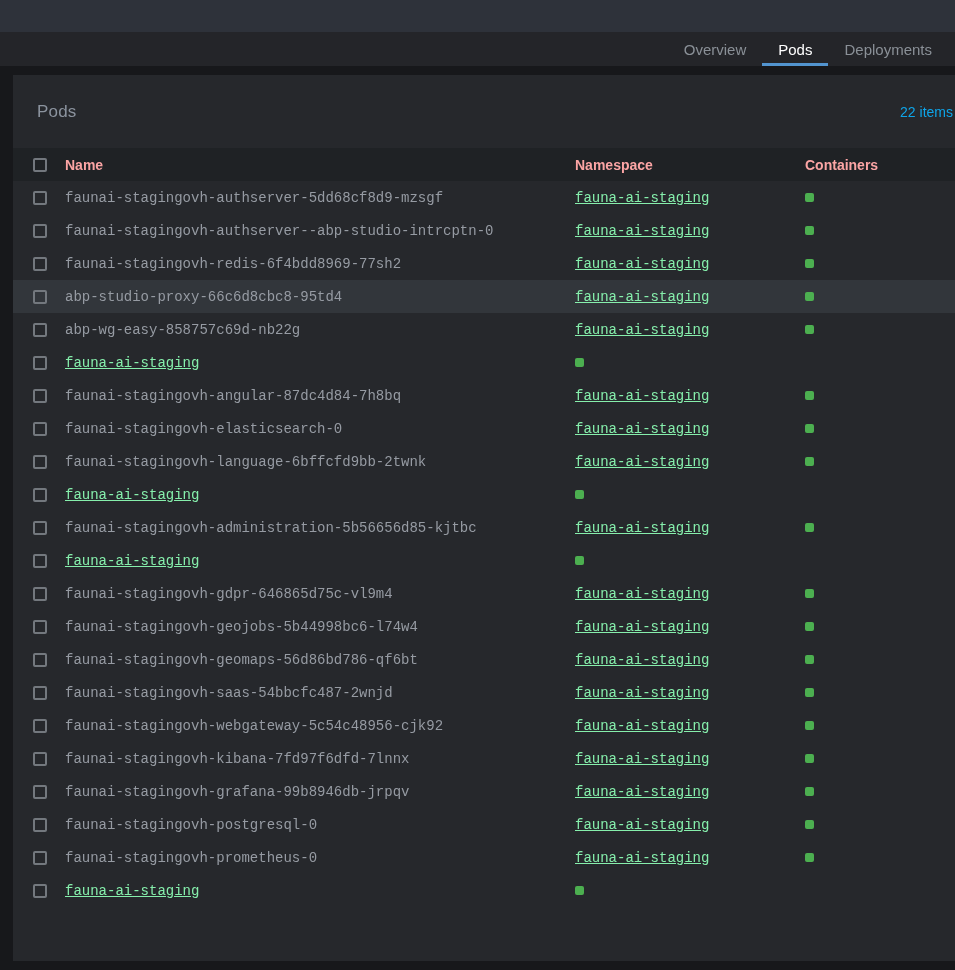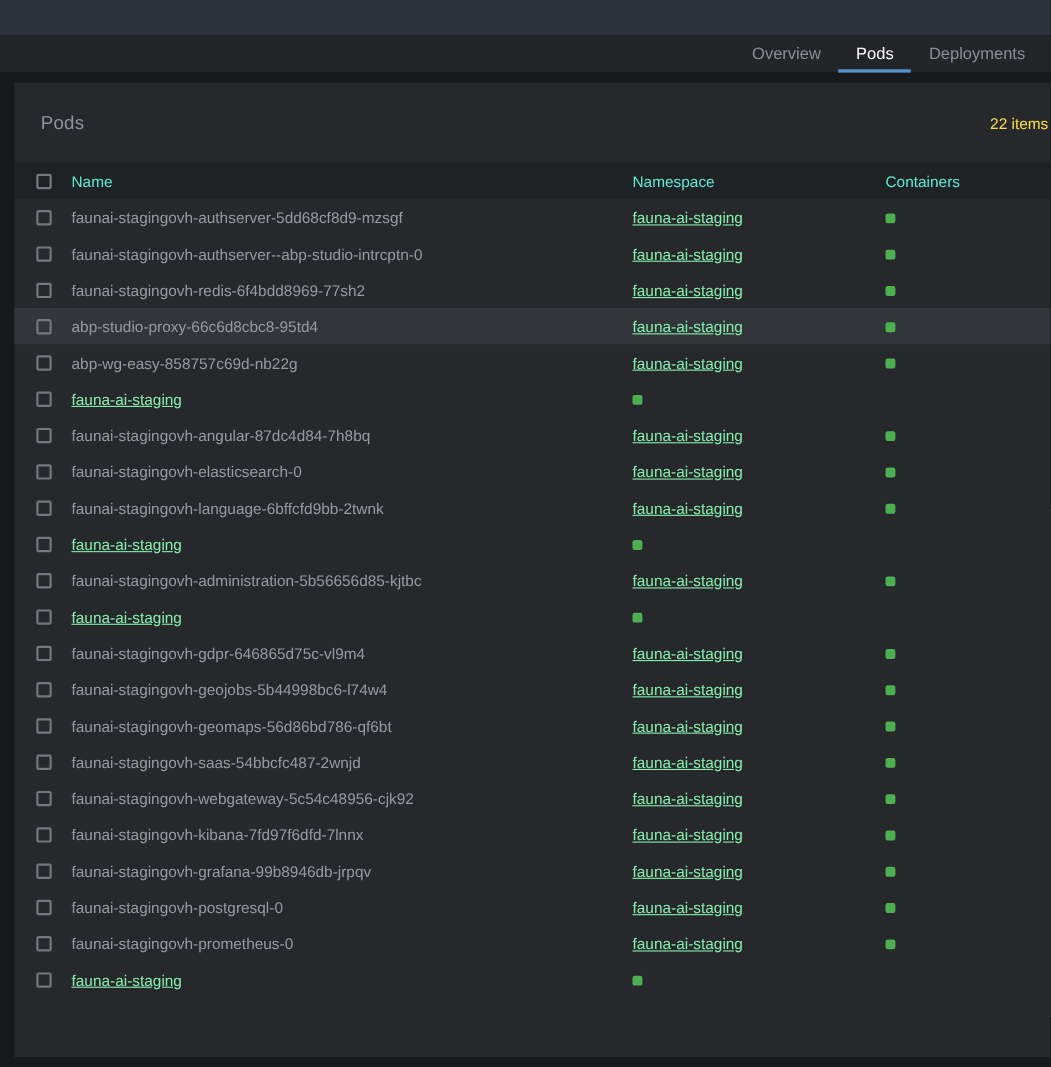--- a/index.html
+++ b/index.html
@@ -33,37 +33,37 @@
   
   .content { flex: 1 1 auto; background: #17181b; padding: 9px 0 0 13px; }
   .panel { width: 942px; height: 886px; background: #26282c; display: flex; flex-direction: column; }
 
   .panel-header {
     height: 73px; flex: 0 0 auto;
     display: flex; align-items: center; justify-content: space-between;
     padding: 0 2px 0 24px;
   }
   .panel-title { font-size: 17px; color: #8b939e; letter-spacing: .2px; }
-  .items-count { font-size: 14px; color: #fde047; }
+  .items-count { font-size: 14px; color: #0ea5e9; }
 
   
   .grid-row {
     display: grid;
     grid-template-columns: 52px 510px 230px 1fr;
     align-items: center;
     height: 33px;
   }
-  .thead { background: #1f2225; color: #5eead4; font-weight: normal; font-size: 14px; }
+  .thead { background: #1f2225; color: #fca5a5; font-weight: bold; font-size: 14px; }
   .cell-check { padding-left: 20px; display: flex; align-items: center; }
   .checkbox {
     width: 14px; height: 14px;
     border: 2px solid #73787e; border-radius: 2px;
     background: transparent; cursor: pointer;
   }
-  .tbody { flex: 1 1 auto; }
+  .tbody { flex: 1 1 auto; font-family: Liberation Mono, monospace; }
   .row { font-size: 14px; color: #969ba3; cursor: pointer; }
   .row.highlighted { background: #32363b; }
   .ns-link { color: #86efac; text-decoration: underline; cursor: pointer; }
   .dot {
     display: inline-block; width: 9px; height: 9px;
     background: #4caf50; border-radius: 2px; margin-right: 4px;
   }
 </style>
 </head>
 <body>

